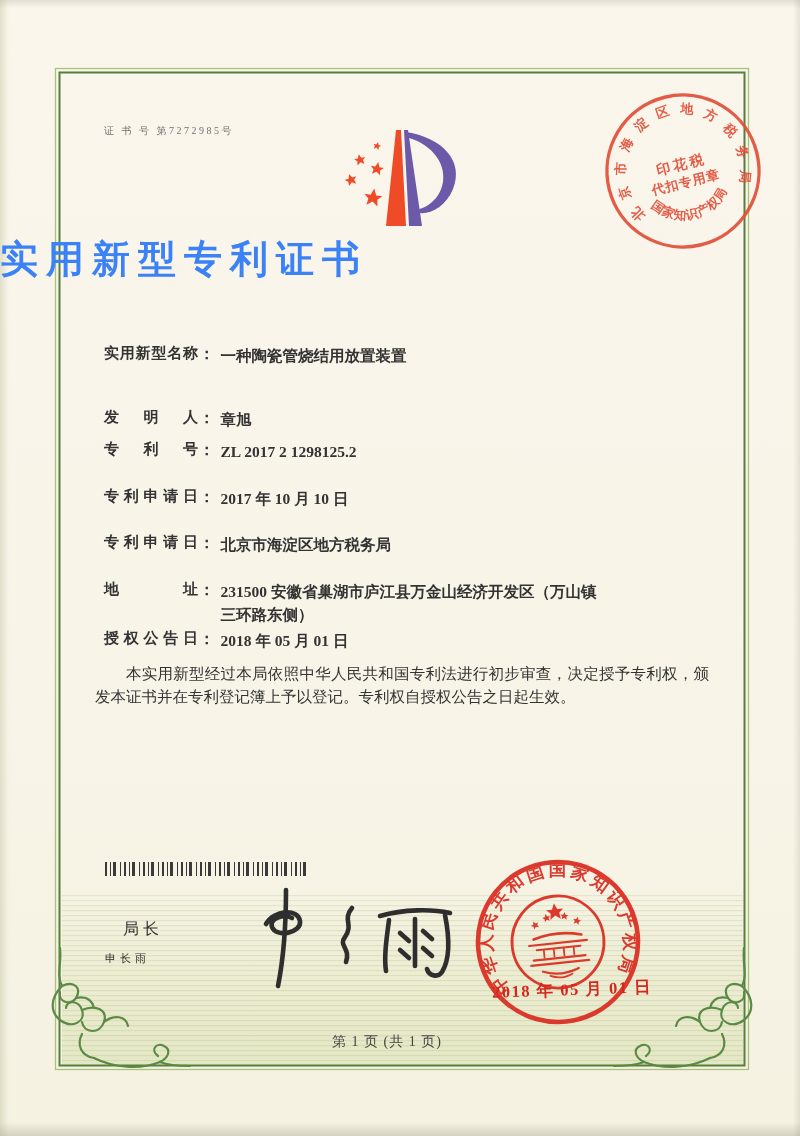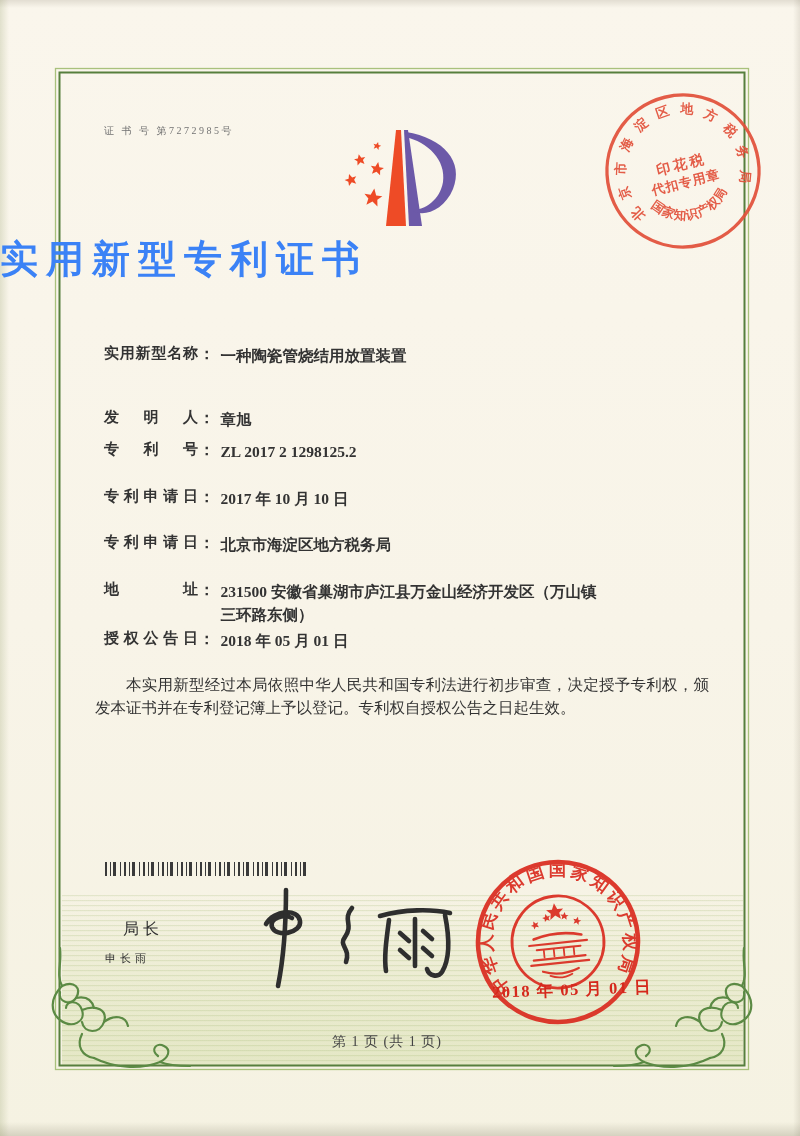--- a/index.html
+++ b/index.html
@@ -29,21 +29,21 @@
   .title{position:absolute;left:0;top:234px;width:100%;text-align:left;font-size:38px;font-weight:bold;
          letter-spacing:8px;color:#3b82f6;z-index:3;}
 
   .row{position:absolute;left:104px;font-size:15.5px;color:#333;z-index:3;white-space:nowrap;font-weight:bold;}
   .flabel{display:inline-block;width:94px;font-size:15px;text-align:justify;text-align-last:justify;vertical-align:top;}
   .fcolon{display:inline-block;margin:0 6px 0 1px;vertical-align:top;}
   .fvalue{display:inline-block;max-width:505px;white-space:pre-line;vertical-align:top;line-height:23px;}
   .row-grant-no{position:absolute;left:452px;top:0;}
 
   .paras{position:absolute;left:95px;top:663px;width:614px;z-index:3;}
-  .paras p{margin:11px 0 3px 0;font-size:15.5px;line-height:22.6px;text-align:justify;text-indent:2em;color:#333;}
+  .paras p{margin:0 0 3px 0;font-size:15.5px;line-height:22.6px;text-align:justify;text-indent:2em;color:#333;}
 
   .barcode{position:absolute;left:105px;top:862px;width:201px;height:14px;z-index:3;
     background:repeating-linear-gradient(90deg,
       #3a3a3a 0 2px,rgba(0,0,0,0) 2px 5px,
       #3a3a3a 5px 6px,rgba(0,0,0,0) 6px 8px,
       #3a3a3a 8px 11px,rgba(0,0,0,0) 11px 15px,
       #3a3a3a 15px 16px,rgba(0,0,0,0) 16px 19px);
   }
 
   .director-title{position:absolute;left:105px;top:919px;font-size:16px;letter-spacing:4px;color:#2f2f2f;z-index:3;margin-left:18px;}

